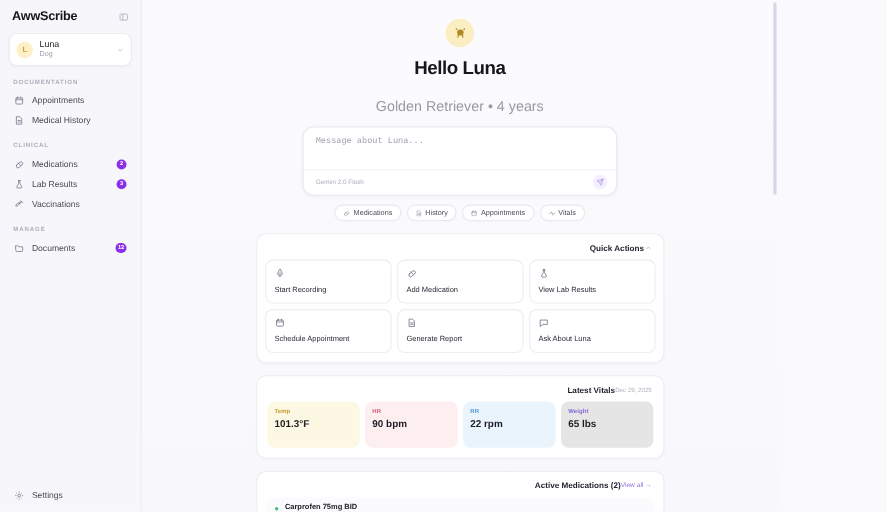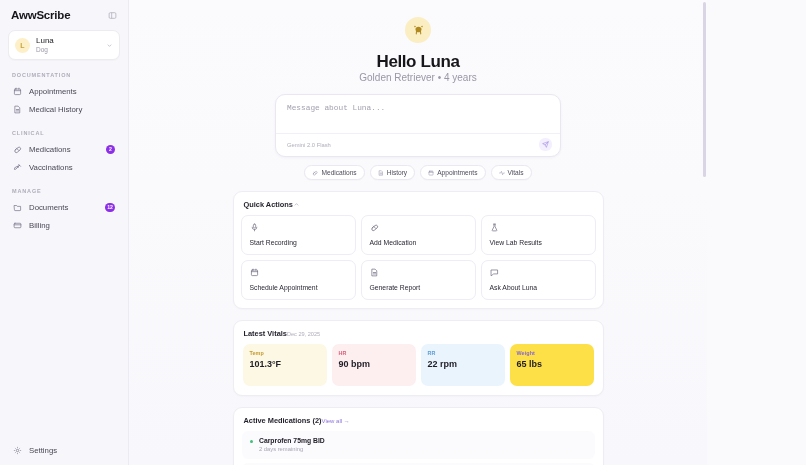--- a/index.html
+++ b/index.html
@@ -83,21 +83,21 @@
   .main-inner { padding: 0 0 10px 0; }
 
   .hero { padding-top: 17px; display: flex; flex-direction: column; align-items: center; }
   .hero-avatar {
     width: 26px; height: 26px; border-radius: 50%;
     background: #fbeec2;
     display: flex; align-items: center; justify-content: center;
     font-size: 13px; line-height: 1;
   }
   .hero-title { margin-top: 9px; font-size: 17px; font-weight: 700; letter-spacing: -0.4px; color: #17161b; }
-  .hero-sub { margin-top: 0; font-size: 10px; color: #9a97a6; }
+  .hero-sub { margin-top: 17px; font-size: 13px; color: #9a97a6; }
 
   .composer {
     width: 286px; margin: 11px auto 0 auto;
     background: #fff; border: 1px solid #eae7f2; border-radius: 10px;
     box-shadow: 0 1px 3px rgba(30,20,60,0.04);
     overflow: hidden;
   }
   .composer-input {
     padding: 9px 11px 16px 11px; font-size: 7.8px; color: #a4a1b0;
     min-height: 38px; cursor: text; font-family: Liberation Mono, monospace;
@@ -123,21 +123,21 @@
   .chip .ico { width: 6px; height: 6px; color: #8b88a0; display:flex; align-items:center; justify-content:center; }
 
   .panel-wrap { width: 371px; margin: 0 auto; }
 
   .card {
     background: #fff; border: 1px solid #efedf4; border-radius: 9px;
     box-shadow: 0 1px 2px rgba(25,18,50,0.025);
     margin-top: 11px;
   }
   .card-head {
-    display: flex; align-items: center; justify-content: flex-start;
+    display: flex; align-items: center; justify-content: flex-end;
     padding: 8px 10px 6px 10px;
   }
   .card-title { font-size: 7.4px; font-weight: 700; color: #221f2a; }
   .card-action { font-size: 6px; color: #8e74dd; cursor: pointer; }
   .chev { color: #b4b0c0; font-size: 7px; cursor: pointer; }
   .card-date { font-size: 5.6px; color: #b0adbb; }
 
   .qa-grid { display: grid; grid-template-columns: repeat(3, 1fr); gap: 5px; padding: 0 7px 8px 7px; }
   .qa-cell {
     border: 1px solid #eeecf4; border-radius: 7px;
@@ -146,21 +146,21 @@
   .qa-ico { width: 9px; height: 9px; color: #6f6b80; display:flex; align-items:center; justify-content:center; }
   .qa-label { margin-top: 7px; font-size: 6.8px; color: #2b2834; font-weight: 500; }
 
   .vitals-grid { display: grid; grid-template-columns: repeat(4, 1fr); gap: 5px; padding: 0 9px 9px 9px; }
   .vital { border-radius: 7px; padding: 6px 7px 17px 7px; }
   .vital-label { font-size: 5.4px; font-weight: 600; letter-spacing: 0.1px; }
   .vital-value { margin-top: 3px; font-size: 9px; font-weight: 700; color: #1f1d26; }
   .v-temp { background: #fdf8e4; } .v-temp .vital-label { color: #c49a2d; }
   .v-hr   { background: #fdeef0; } .v-hr .vital-label   { color: #d9607a; }
   .v-rr   { background: #eaf4fd; } .v-rr .vital-label   { color: #5a9bd6; }
-  .v-wt   { background: #fde047; } .v-wt .vital-label   { color: #8466d8; }
+  .v-wt   { background: #e5e5e5; } .v-wt .vital-label   { color: #8466d8; }
 
   .list { padding: 0 8px 7px 8px; }
   .list-row {
     display: flex; align-items: flex-start; gap: 6px;
     background: #fbfafd; border-radius: 6px;
     padding: 5px 8px; margin-bottom: 4px; cursor: pointer;
   }
   .dot { width: 3.5px; height: 3.5px; border-radius: 50%; background: #3fc07c; margin-top: 3.5px; flex: 0 0 3.5px; }
   .row-main { line-height: 1.35; }
   .row-title { font-size: 6.8px; font-weight: 700; color: #23202b; }
@@ -236,46 +236,46 @@
                 <rect x="1.8" y="6" width="12" height="5.5" rx="2.75" transform="rotate(-40 8 8)"></rect>
                 <line x1="6" y1="5.5" x2="10.2" y2="9.7"></line>
               </svg>
             </span>
             <span class="lbl">Medications</span>
             <span class="badge">2</span>
           </div>
           <div class="sb-item">
             <span class="ico">
               <svg width="9" height="9" viewBox="0 0 16 16" fill="none" stroke="currentColor" stroke-width="1.25" stroke-linecap="round" stroke-linejoin="round">
+                <path d="M6.5 2h3M7 2v4.5L4 12.5a1 1 0 0 0 .9 1.5h6.2a1 1 0 0 0 .9-1.5L9 6.5V2"></path>
+              </svg>
+            </span>
+            <span class="lbl">Lab Results</span>
+            <span class="badge">3</span>
+          </div>
+          <div class="sb-item">
+            <span class="ico">
+              <svg width="9" height="9" viewBox="0 0 16 16" fill="none" stroke="currentColor" stroke-width="1.25" stroke-linecap="round" stroke-linejoin="round">
                 <path d="M10 2.5l3.5 3.5M11.5 4.5L5 11l-2.5.5L3 9z"></path>
                 <line x1="7.5" y1="6" x2="9.5" y2="8"></line>
               </svg>
             </span>
             <span class="lbl">Vaccinations</span>
           </div>
         </div>
         <div class="sb-section">
           <div class="sb-label">MANAGE</div>
           <div class="sb-item">
             <span class="ico">
               <svg width="9" height="9" viewBox="0 0 16 16" fill="none" stroke="currentColor" stroke-width="1.25" stroke-linecap="round" stroke-linejoin="round">
                 <path d="M2.5 4.5h4l1.2 1.5h5.8v6.5a1 1 0 0 1-1 1h-9a1 1 0 0 1-1-1z"></path>
               </svg>
             </span>
             <span class="lbl">Documents</span>
             <span class="badge">12</span>
-          </div>
-          <div class="sb-item">
-            <span class="ico">
-              <svg width="9" height="9" viewBox="0 0 16 16" fill="none" stroke="currentColor" stroke-width="1.25" stroke-linecap="round" stroke-linejoin="round">
-                <rect x="2" y="4" width="12" height="8" rx="1.5"></rect>
-                <line x1="2" y1="6.8" x2="14" y2="6.8"></line>
-              </svg>
-            </span>
-            <span class="lbl">Billing</span>
           </div>
         </div>
       </div>
 
     <div class="sb-bottom">
       <div class="sb-item">
         <span class="ico">
           <svg width="9" height="9" viewBox="0 0 16 16" fill="none" stroke="currentColor" stroke-width="1.3">
             <circle cx="8" cy="8" r="2.2"></circle>
             <path d="M8 1.6v1.6M8 12.8v1.6M1.6 8h1.6M12.8 8h1.6M3.5 3.5l1.1 1.1M11.4 11.4l1.1 1.1M12.5 3.5l-1.1 1.1M4.6 11.4l-1.1 1.1"></path>

